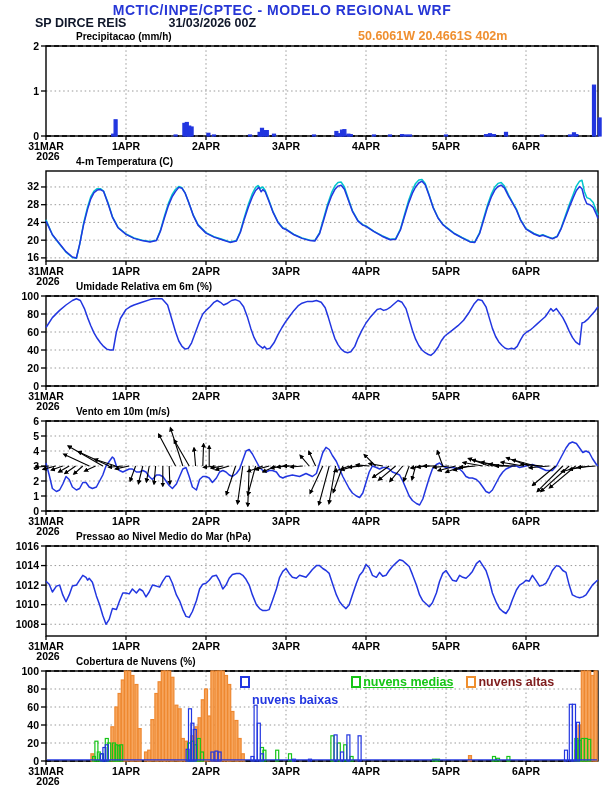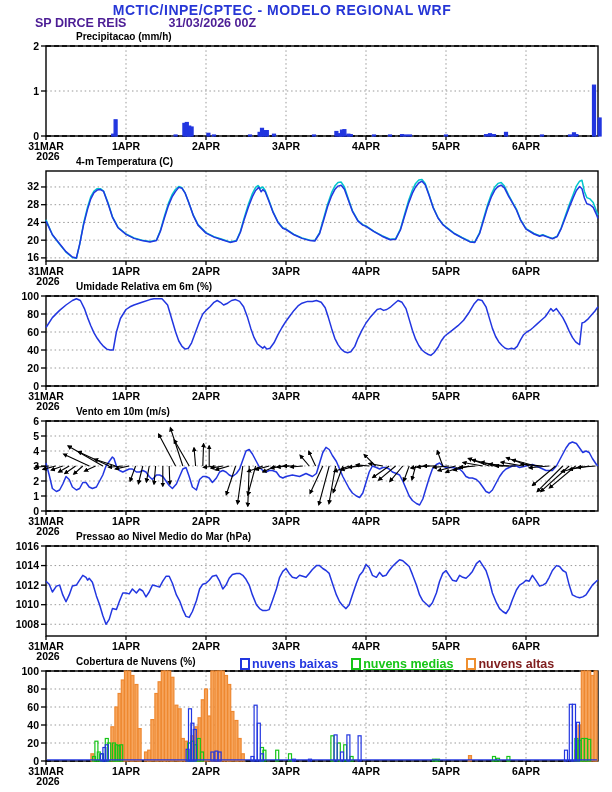--- a/index.html
+++ b/index.html
@@ -530,35 +530,36 @@
           <rect x="564.5" y="750.2" width="3" height="10.799999999999955" fill="none" stroke="#2236e0" stroke-width="1.2"></rect>
           <rect x="569.3" y="704.3" width="3" height="56.700000000000045" fill="none" stroke="#2236e0" stroke-width="1.2"></rect>
           <rect x="572.5" y="704.3" width="3" height="56.700000000000045" fill="none" stroke="#2236e0" stroke-width="1.2"></rect>
           <rect x="576.5" y="722.3" width="3" height="38.700000000000045" fill="none" stroke="#2236e0" stroke-width="1.2"></rect>
         </g>
         <line x1="47" y1="759.8" x2="597" y2="759.8" stroke="#2236e0" stroke-width="1.3"></line>
       </g>
     </svg>
 
 <div class="hdr-title" style="color: rgb(38, 54, 214);">MCTIC/INPE/CPTEC - MODELO REGIONAL WRF</div>
-<div class="hdr-line2" style="color: #4c1d95;">
+<div class="hdr-line2" style="color: #0f172a;">
   <span>SP DIRCE REIS</span><span class="run">31/03/2026 00Z</span>
 </div>
+<div class="loc" style="color: rgb(239, 143, 47);">50.6061W 20.4661S 402m</div>
 
 <div class="ptitle" style="top:31px">Precipitacao (mm/h)</div>
 <div class="ptitle" style="top:156px">4-m Temperatura (C)</div>
 <div class="ptitle" style="top:281px">Umidade Relativa em 6m (%)</div>
 <div class="ptitle" style="top:406px">Vento em 10m (m/s)</div>
 <div class="ptitle" style="top:656px">Cobertura de Nuvens (%)</div>
 <div class="ptitle" style="top:531px">Pressao ao Nivel Medio do Mar (hPa)</div>
 
 <div class="cl-legend">
   <span class="cl-item">
     <span class="sq" style="border-color: rgb(34, 54, 224);"></span>
-    <span style="color: rgb(34, 54, 224);">nuvens baixas</span>
+    <span style="color: rgb(34, 54, 224); margin-top: 36px;">nuvens baixas</span>
   </span>
   <span class="cl-item">
     <span class="sq" style="border-color: rgb(23, 197, 23);"></span>
     <span style="color: rgb(23, 197, 23); text-decoration: underline;">nuvens medias</span>
   </span>
   <span class="cl-item">
     <span class="sq" style="border-color: rgb(239, 143, 47);"></span>
     <span style="color: #7f1d1d;">nuvens altas</span>
   </span>
 </div>

